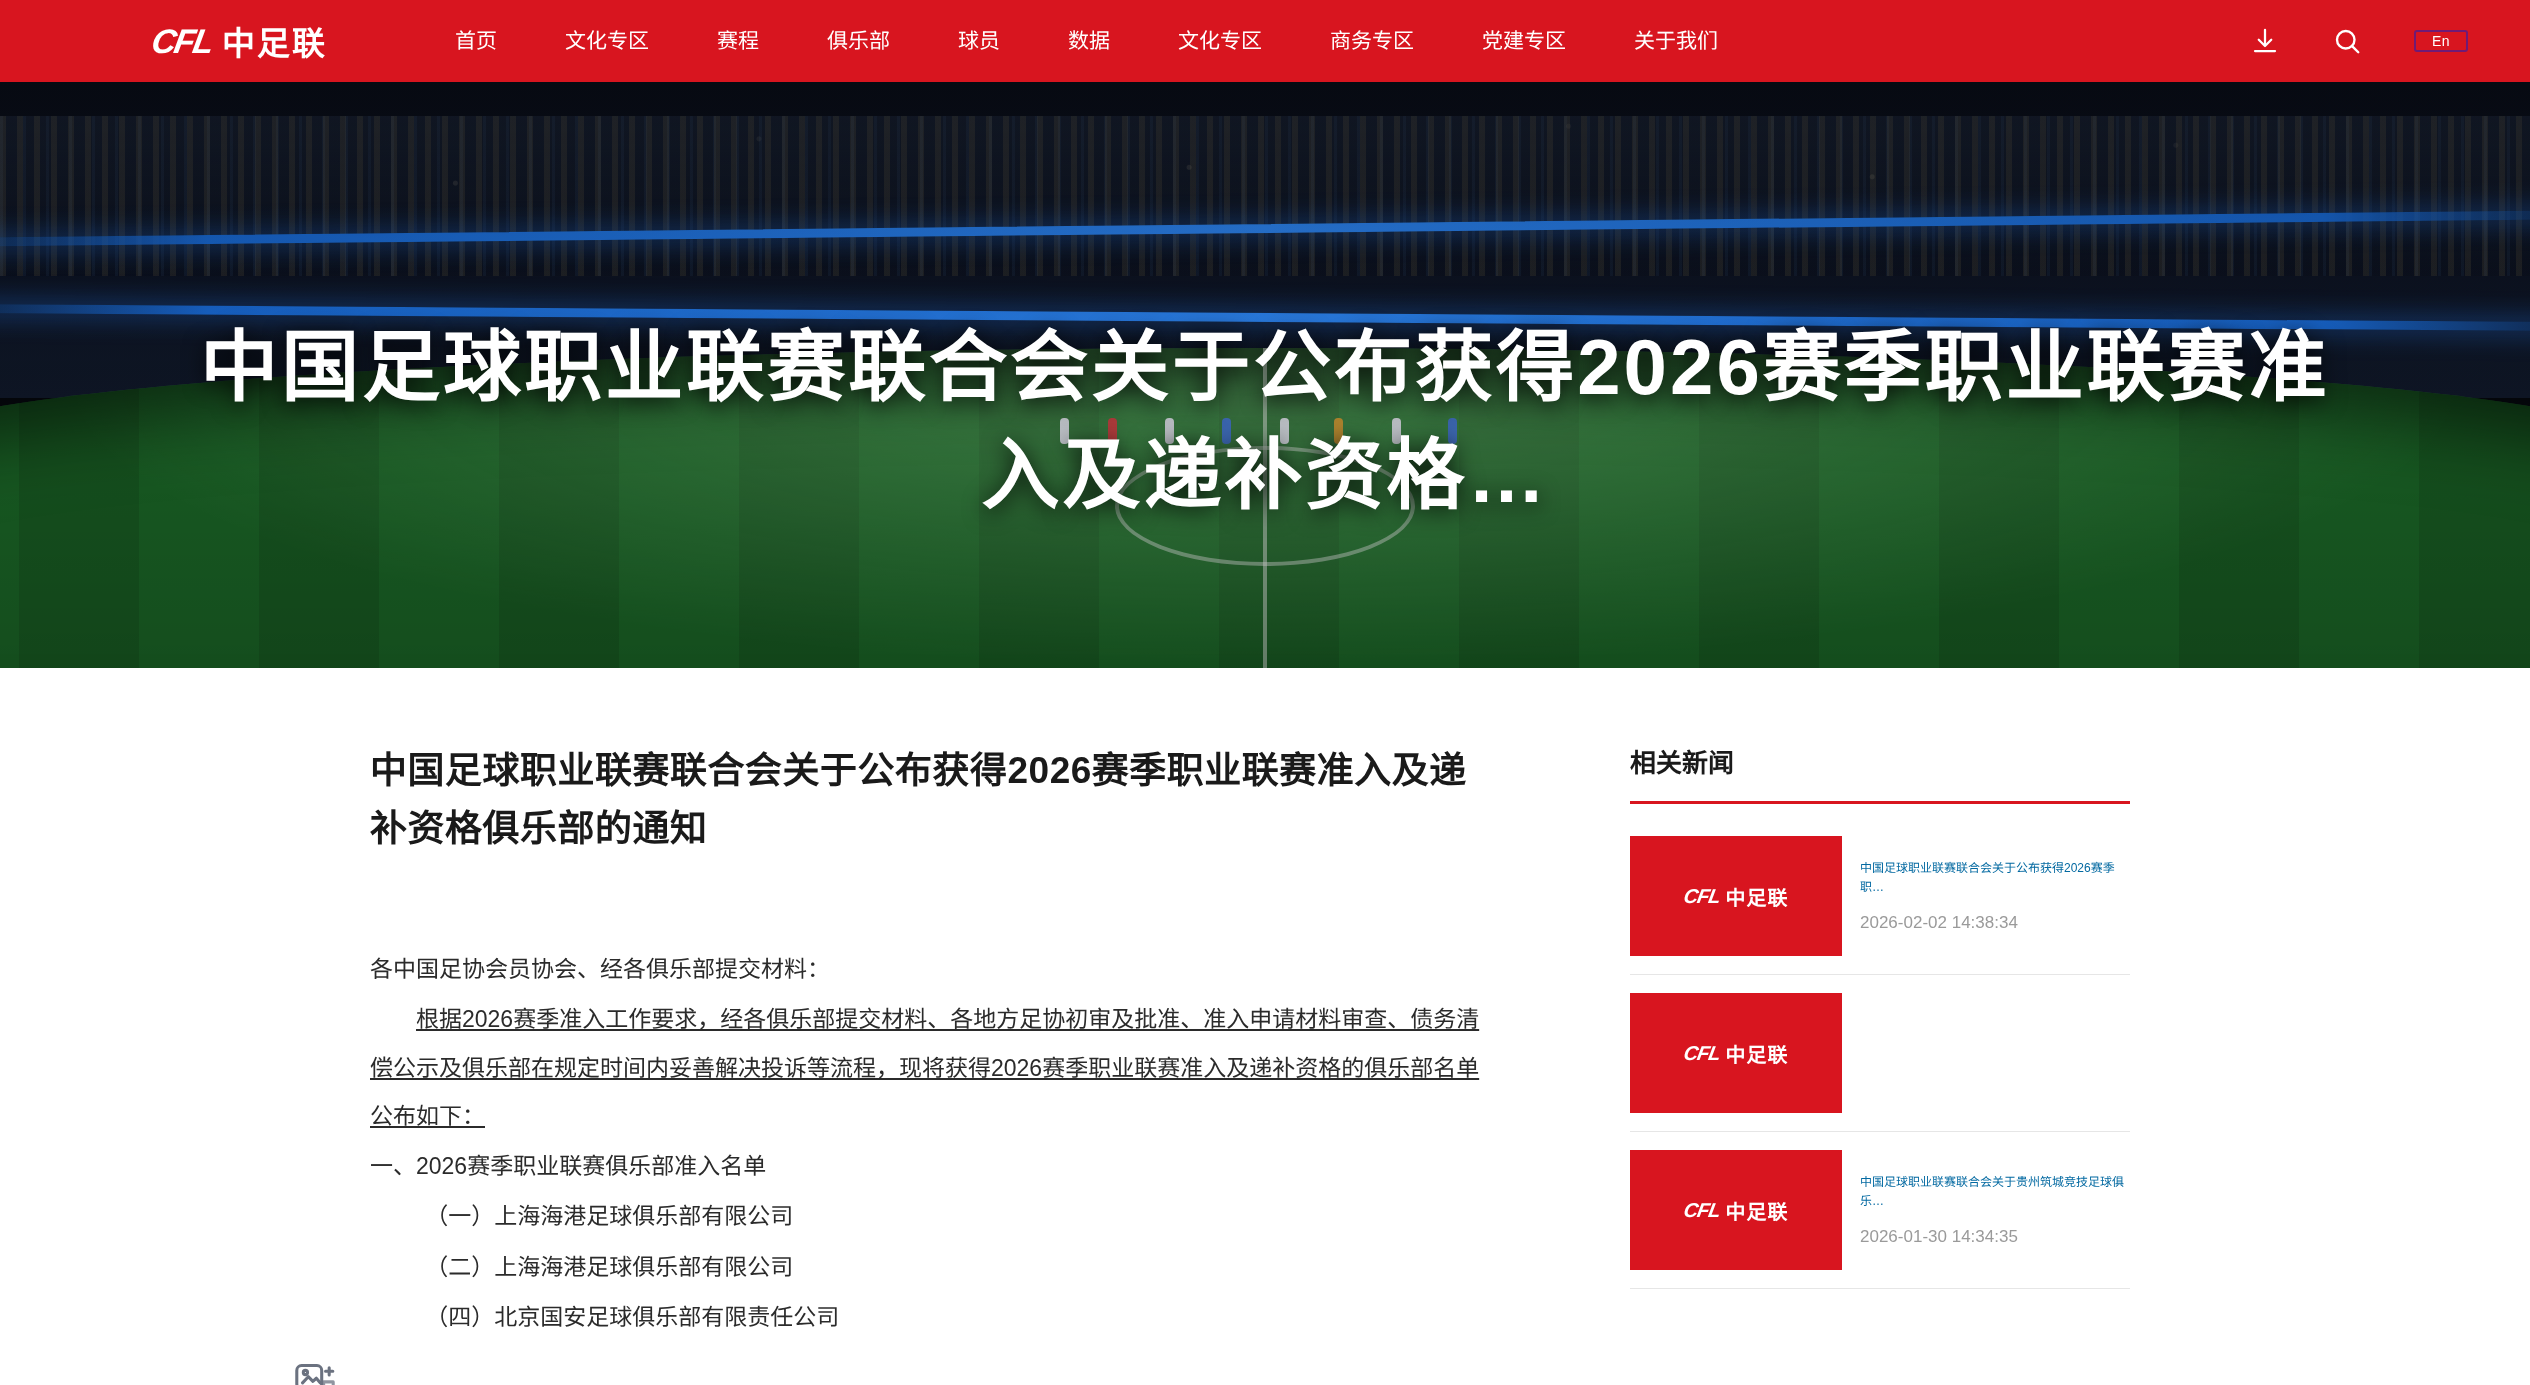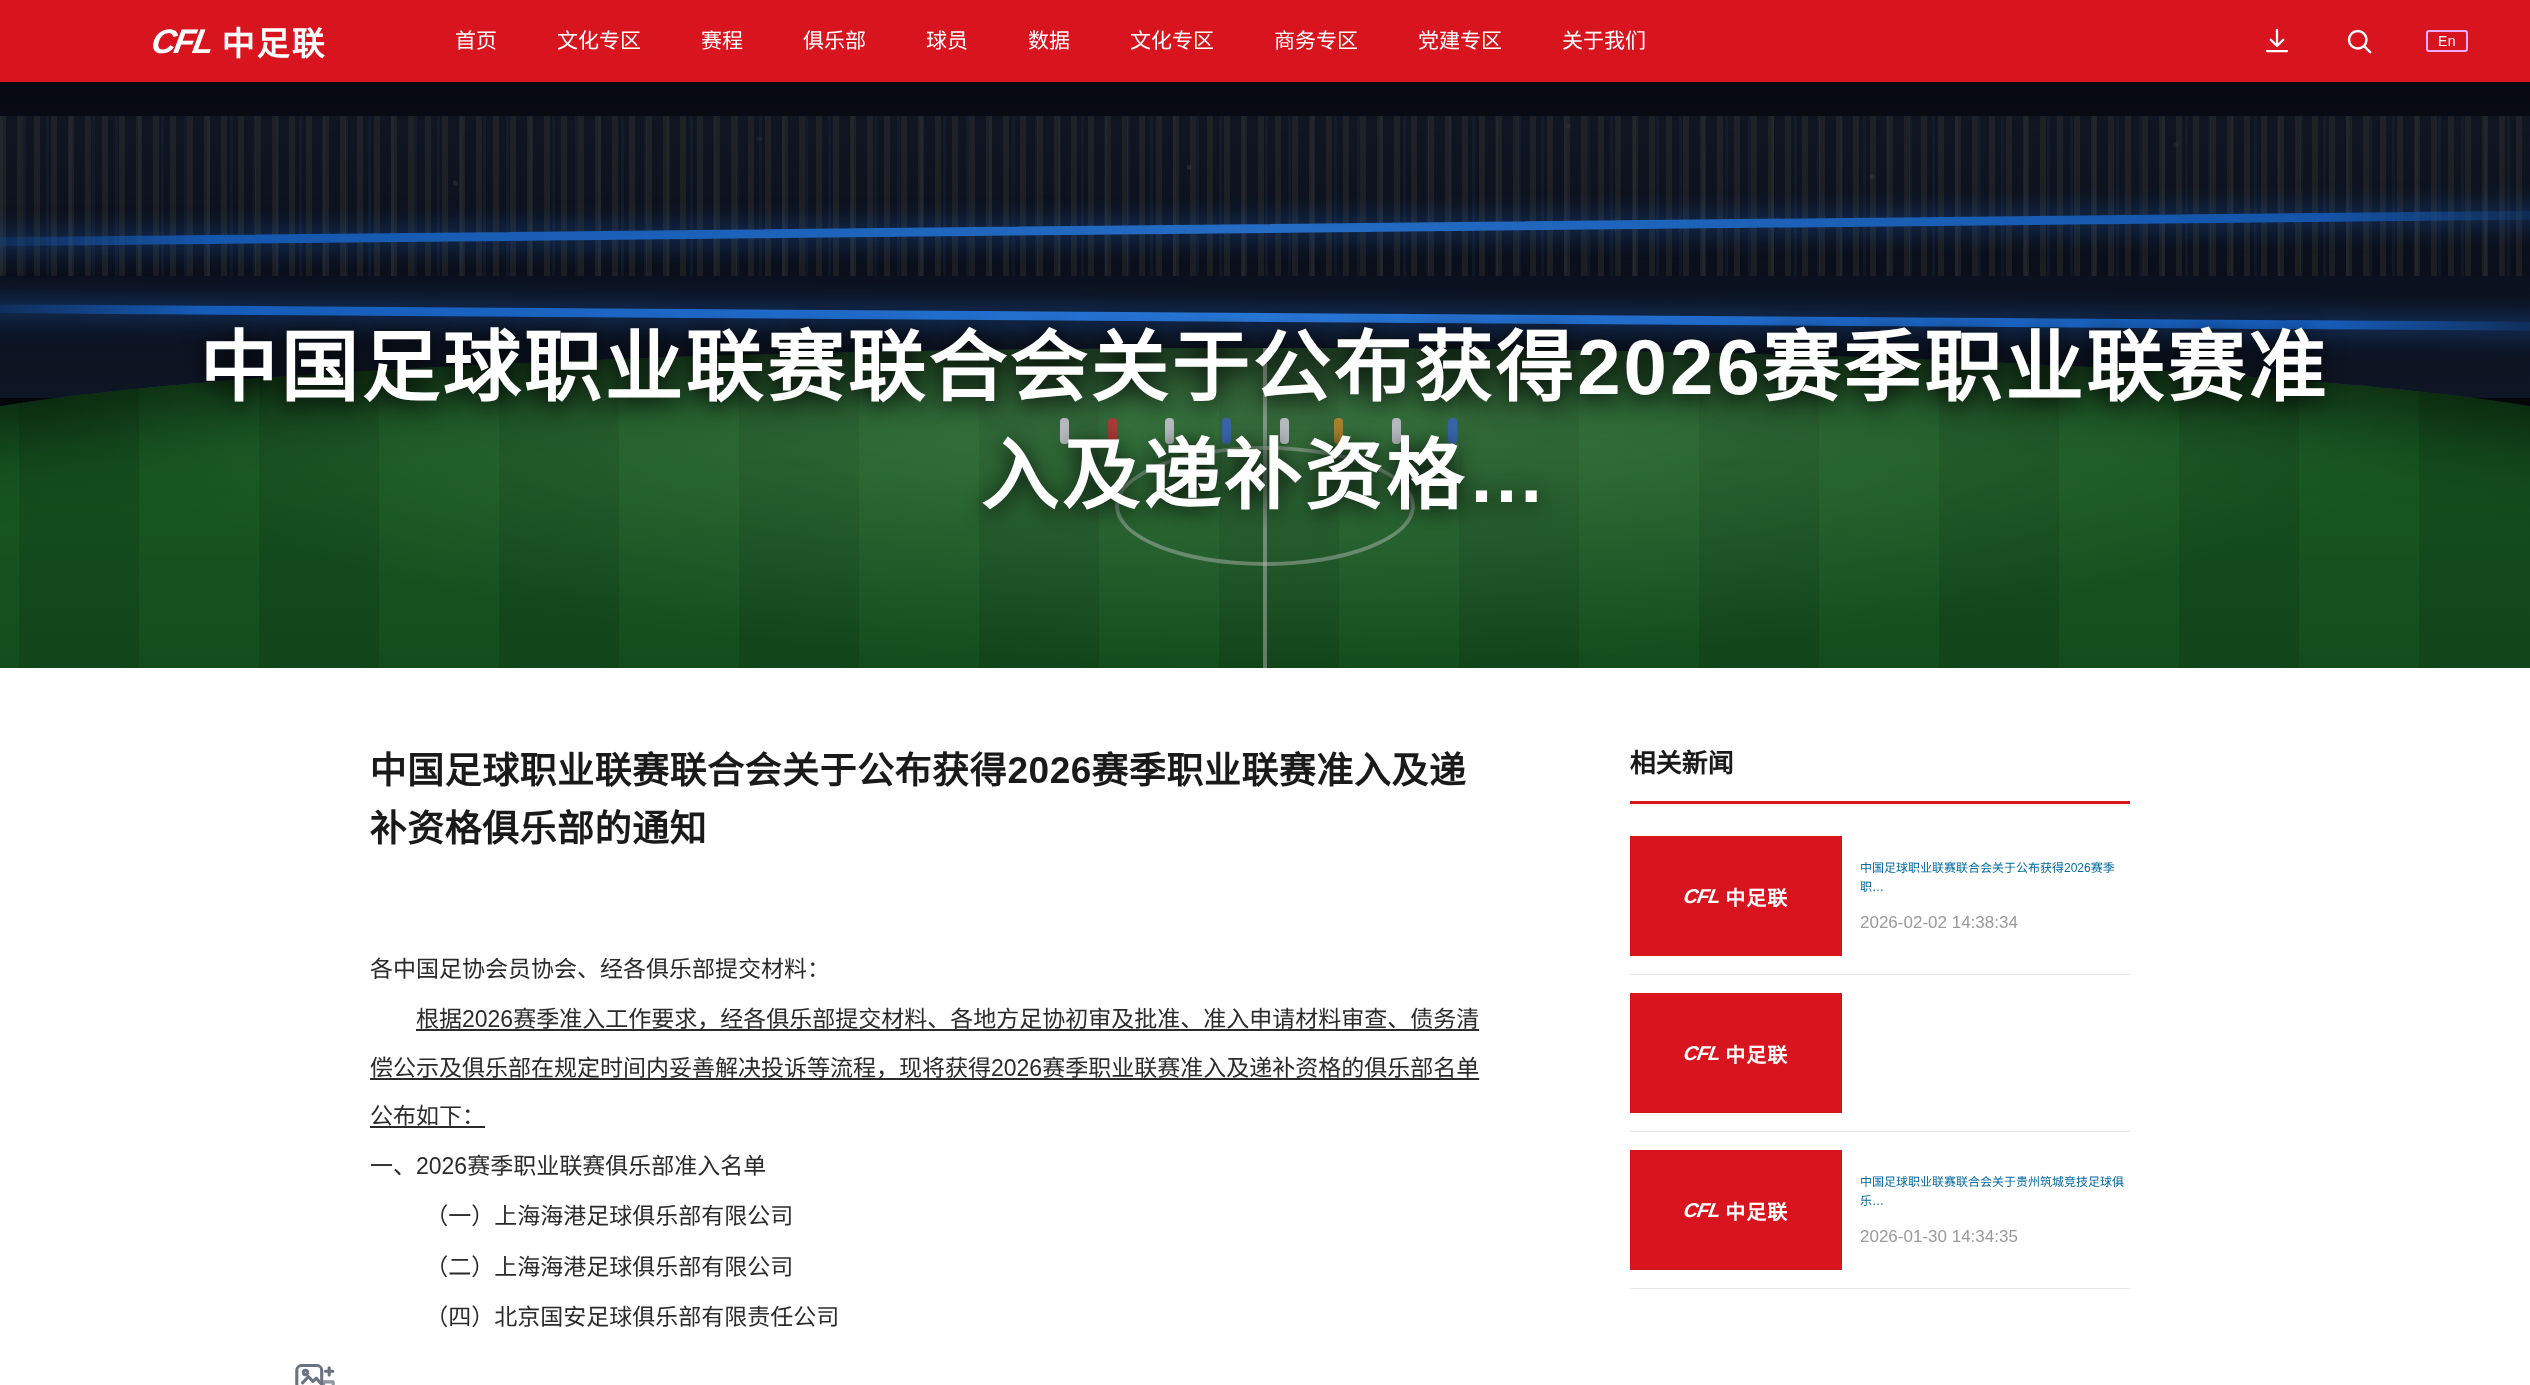--- a/index.html
+++ b/index.html
@@ -37,21 +37,21 @@
   .logo-text {
     color: #ffffff;
     font-size: 33px;
     font-weight: bold;
     letter-spacing: 2px;
   }
   .nav {
     display: flex;
     align-items: center;
     margin-left: 98px;
-    gap: 0px;
+    gap: 8px;
     text-align: right;
   }
   .nav-item {
     color: #ffffff;
     font-size: 21px;
     padding: 0 30px;
     white-space: nowrap;
     cursor: pointer;
     line-height: 82px;
   }
@@ -64,25 +64,25 @@
     align-items: center;
     gap: 52px;
   }
   .tool-icon {
     width: 30px; height: 30px;
     display: flex; align-items: center; justify-content: center;
     cursor: pointer;
   }
   .tool-icon svg { display: block; }
   .lang-box {
-    border: 2px solid #f0abfc;
+    border: 2px solid #701a75;
     border-radius: 3px;
     color: #ffffff;
     font-size: 14px;
-    padding: 2px 10px;
+    padding: 2px 16px;
     line-height: 1;
     letter-spacing: .5px;
     cursor: pointer;
   }
 
   
   .hero {
     position: relative;
     width: 2530px;
     height: 586px;

